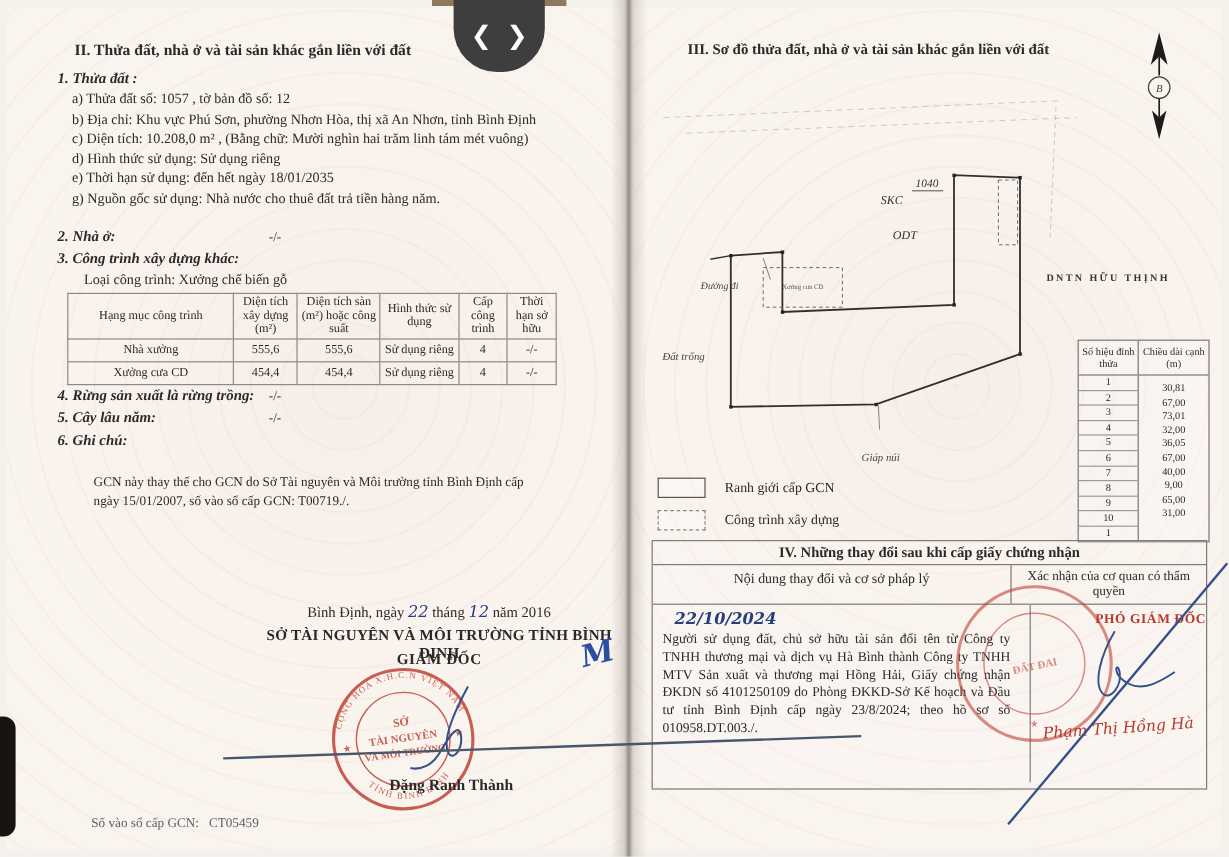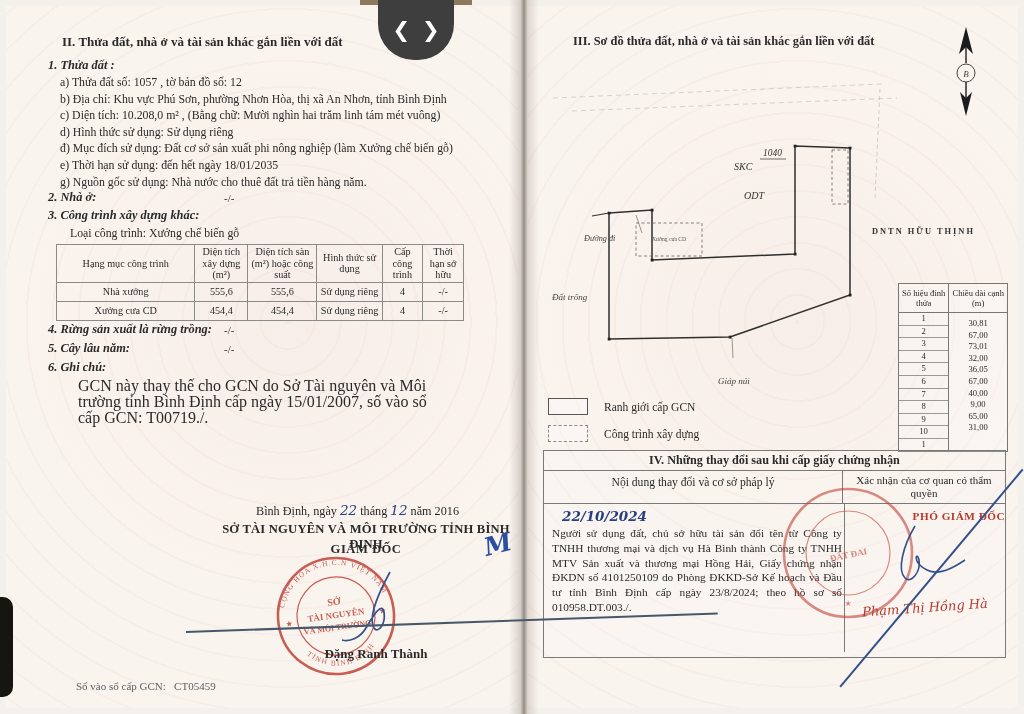--- a/index.html
+++ b/index.html
@@ -50,21 +50,21 @@
   .sw{width:38px;height:15px;margin-right:16px;background:rgba(255,255,255,.3);}
   .sw.solid{border:1.4px solid #555;}
   .sw.dash{border:1.2px dashed #888;}
   
   #sec4{border:1.2px solid #7a7a7a;background:rgba(255,255,255,.15);}
   #sec4 .hdr{border-bottom:1px solid #7a7a7a;text-align:center;font-weight:bold;font-size:12.2px;padding:2px 0;}
   #sec4 .cols{display:flex;border-bottom:1px solid #7a7a7a;}
   #sec4 .cols .cl{width:290px;border-right:1px solid #7a7a7a;text-align:center;font-size:11.6px;padding:5px 4px 4px;}
   #sec4 .cols .cr{flex:1;text-align:center;font-size:11px;line-height:13px;padding:3px 4px;}
   #sec4 .bodyrow{display:flex;height:148px;}
-  #sec4 .bl{width:290px;border-right:1px solid #7a7a7a;padding:2px 2px 0 8px;}
+  #sec4 .bl{width:290px;border-right:1px solid #7a7a7a;padding:2px 16px 0 8px;}
   #sec4 .br{flex:1;position:relative;}
   .para{font-size:11.3px;line-height:14.8px;text-align:justify;}
   .red{color:#b43a2e;}
   .navbadge{
     position:absolute;left:378px;top:0;width:76px;height:60px;
     background:#3e3e3e;border-radius:0 0 36px 36px;
     display:flex;align-items:center;justify-content:center;gap:12px;
     color:#fff;font-family:"DejaVu Sans", sans-serif;font-size:21px;font-weight:bold;
   }
   .tanstrip{position:absolute;left:360px;top:0;width:112px;height:5px;background:#8d7a5c;}
@@ -78,21 +78,20 @@
 <div class="page" id="page-left">
   <div class="abs b" style="left:36px;top:28px;font-size:13px;margin-left:20px;">II. Thửa đất, nhà ở và tài sản khác gắn liền với đất</div>
 
   <div class="abs sec" style="left:42px;top:52px;">1. Thửa đất :</div>
   <div class="abs" style="left:54px;top:68px;">
 
   <div class="doc-line">a) Thửa đất số:  1057         , tờ bản đồ số:  12</div>
       <div class="doc-line">b) Địa chỉ: Khu vực Phú Sơn, phường Nhơn Hòa, thị xã An Nhơn, tỉnh Bình Định</div>
       <div class="doc-line">c) Diện tích:  10.208,0 m² ,  (Bằng chữ: Mười nghìn hai trăm linh tám mét vuông)</div>
       <div class="doc-line">d) Hình thức sử dụng: Sử dụng riêng</div>
-      <div class="doc-line">đ) Mục đích sử dụng: Đất cơ sở sản xuất phi nông nghiệp (làm Xưởng chế biến gỗ)</div>
       <div class="doc-line">e) Thời hạn sử dụng:  đến hết ngày 18/01/2035</div>
       <div class="doc-line">g) Nguồn gốc sử dụng: Nhà nước cho thuê đất trả tiền hàng năm.</div>
     </div>
 
   <div class="abs sec" style="left:42px;top:184px;">2. Nhà ở:</div>
   <div class="abs" style="left:218px;top:186px;font-size:11px;">-/-</div>
 
   <div class="abs sec" style="left:42px;top:202px;">3. Công trình xây dựng khác:</div>
   <div class="abs" style="left:64px;top:220px;font-size:11.8px;">Loại công trình: Xưởng chế biến gỗ</div>
 
@@ -137,21 +136,21 @@
       </tbody>
   </table>
 
   <div class="abs sec" style="left:42px;top:316px;">4. Rừng sản xuất là rừng trồng:</div>
   <div class="abs" style="left:218px;top:318px;font-size:11px;">-/-</div>
 
   <div class="abs sec" style="left:42px;top:335px;">5. Cây lâu năm:</div>
   <div class="abs" style="left:218px;top:337px;font-size:11px;">-/-</div>
 
   <div class="abs sec" style="left:42px;top:354px;">6. Ghi chú:</div>
-  <div class="abs" style="left:72px;top:372px;width:372px;font-size:16px;line-height:16px;">GCN này thay thế cho GCN do Sở Tài nguyên và Môi trường tỉnh Bình Định cấp ngày 15/01/2007, số vào sổ cấp GCN: T00719./.</div>
+  <div class="abs" style="left:72px;top:388px;width:372px;font-size:11px;line-height:16px;">GCN này thay thế cho GCN do Sở Tài nguyên và Môi trường tỉnh Bình Định cấp ngày 15/01/2007, số vào sổ cấp GCN: T00719./.</div>
 
   <div class="abs" style="left:250px;top:496px;font-size:12.2px;white-space:nowrap;">
     <span>Bình Định, ngày</span>
     <span class="hw" style="font-size:13.5px;">22</span>
     <span>tháng</span>
     <span class="hw" style="font-size:13.5px;">12</span>
     <span>năm</span>
     <span>2016</span>
   </div>
   <div class="abs b" style="left:205px;top:516px;width:310px;text-align:center;font-size:12.6px;letter-spacing:.2px;">SỞ TÀI NGUYÊN VÀ MÔI TRƯỜNG TỈNH BÌNH ĐỊNH</div>

